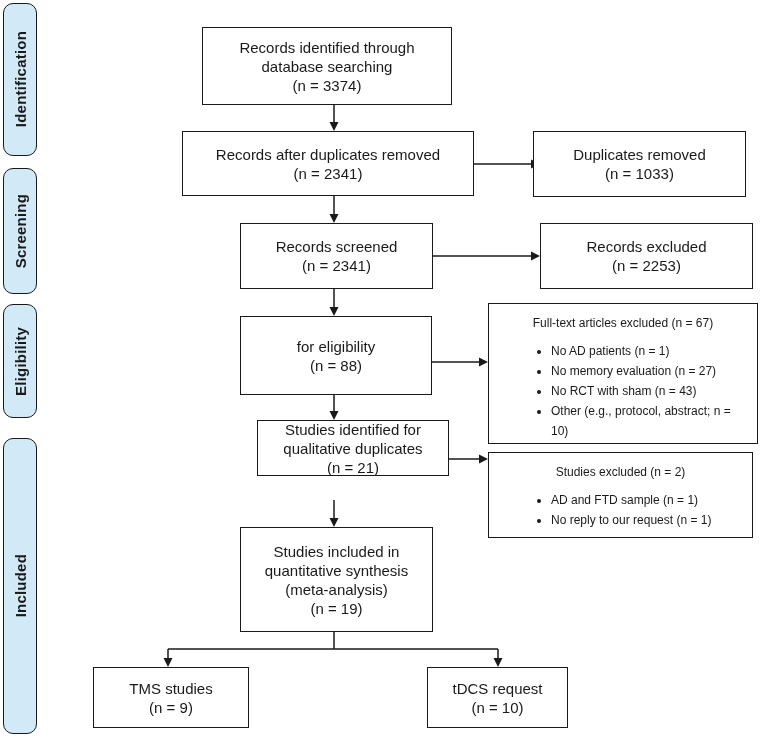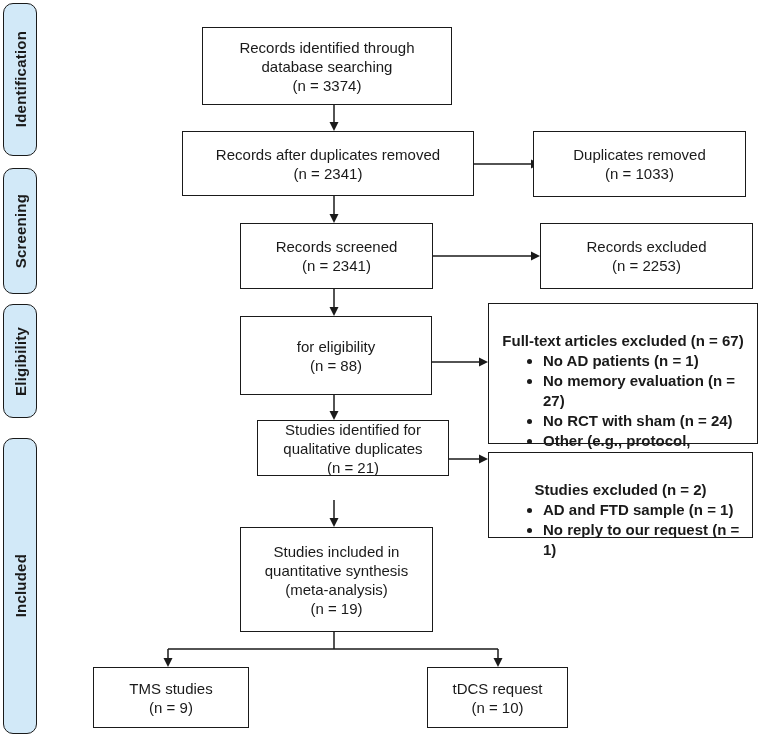--- a/index.html
+++ b/index.html
@@ -51,30 +51,29 @@
     align-items: center;
     justify-content: center;
     text-align: center;
     font-size: 15px;
     line-height: 19px;
   }
   .side-box {
     position: absolute;
     background: var(--box-bg);
     border: 1.5px solid #1a1a1a;
-    font-size: 15px;
+    font-size: 12px;
     line-height: 20px;
-    padding-top: 27px;
-    font-weight: bold;
+    padding-top: 9px;
   }
   .side-box .side-title {
     text-align: center;
   }
   .side-box ul {
-    margin: 0;
+    margin: 8px;
     padding-left: 54px;
     padding-right: 8px;
     text-align: left;
     list-style: disc outside;
   }
 </style>
 </head>
 <body>
 
 <div class="canvas">
@@ -171,21 +170,21 @@
   <div class="flow-box" style="left:240px;top:316px;width:192px;height:79px">
     <div>for eligibility</div>
     <div>(n = 88)</div>
   </div>
 
   <div class="side-box" style="left:488px;top:303px;width:270px;height:141px">
     <div class="side-title">Full-text articles excluded (n = 67)</div>
     <ul>
       <li>No AD patients (n = 1)</li>
       <li>No memory evaluation (n = 27)</li>
-      <li>No RCT with sham (n = 24)</li>
+      <li>No RCT with sham (n = 43)</li>
       <li>Other (e.g., protocol, abstract; n = 10)</li>
     </ul>
   </div>
 
   <div class="flow-box" style="left:257px;top:420px;width:192px;height:56px">
     <div>Studies identified for</div>
     <div>qualitative duplicates</div>
     <div>(n = 21)</div>
   </div>
 

